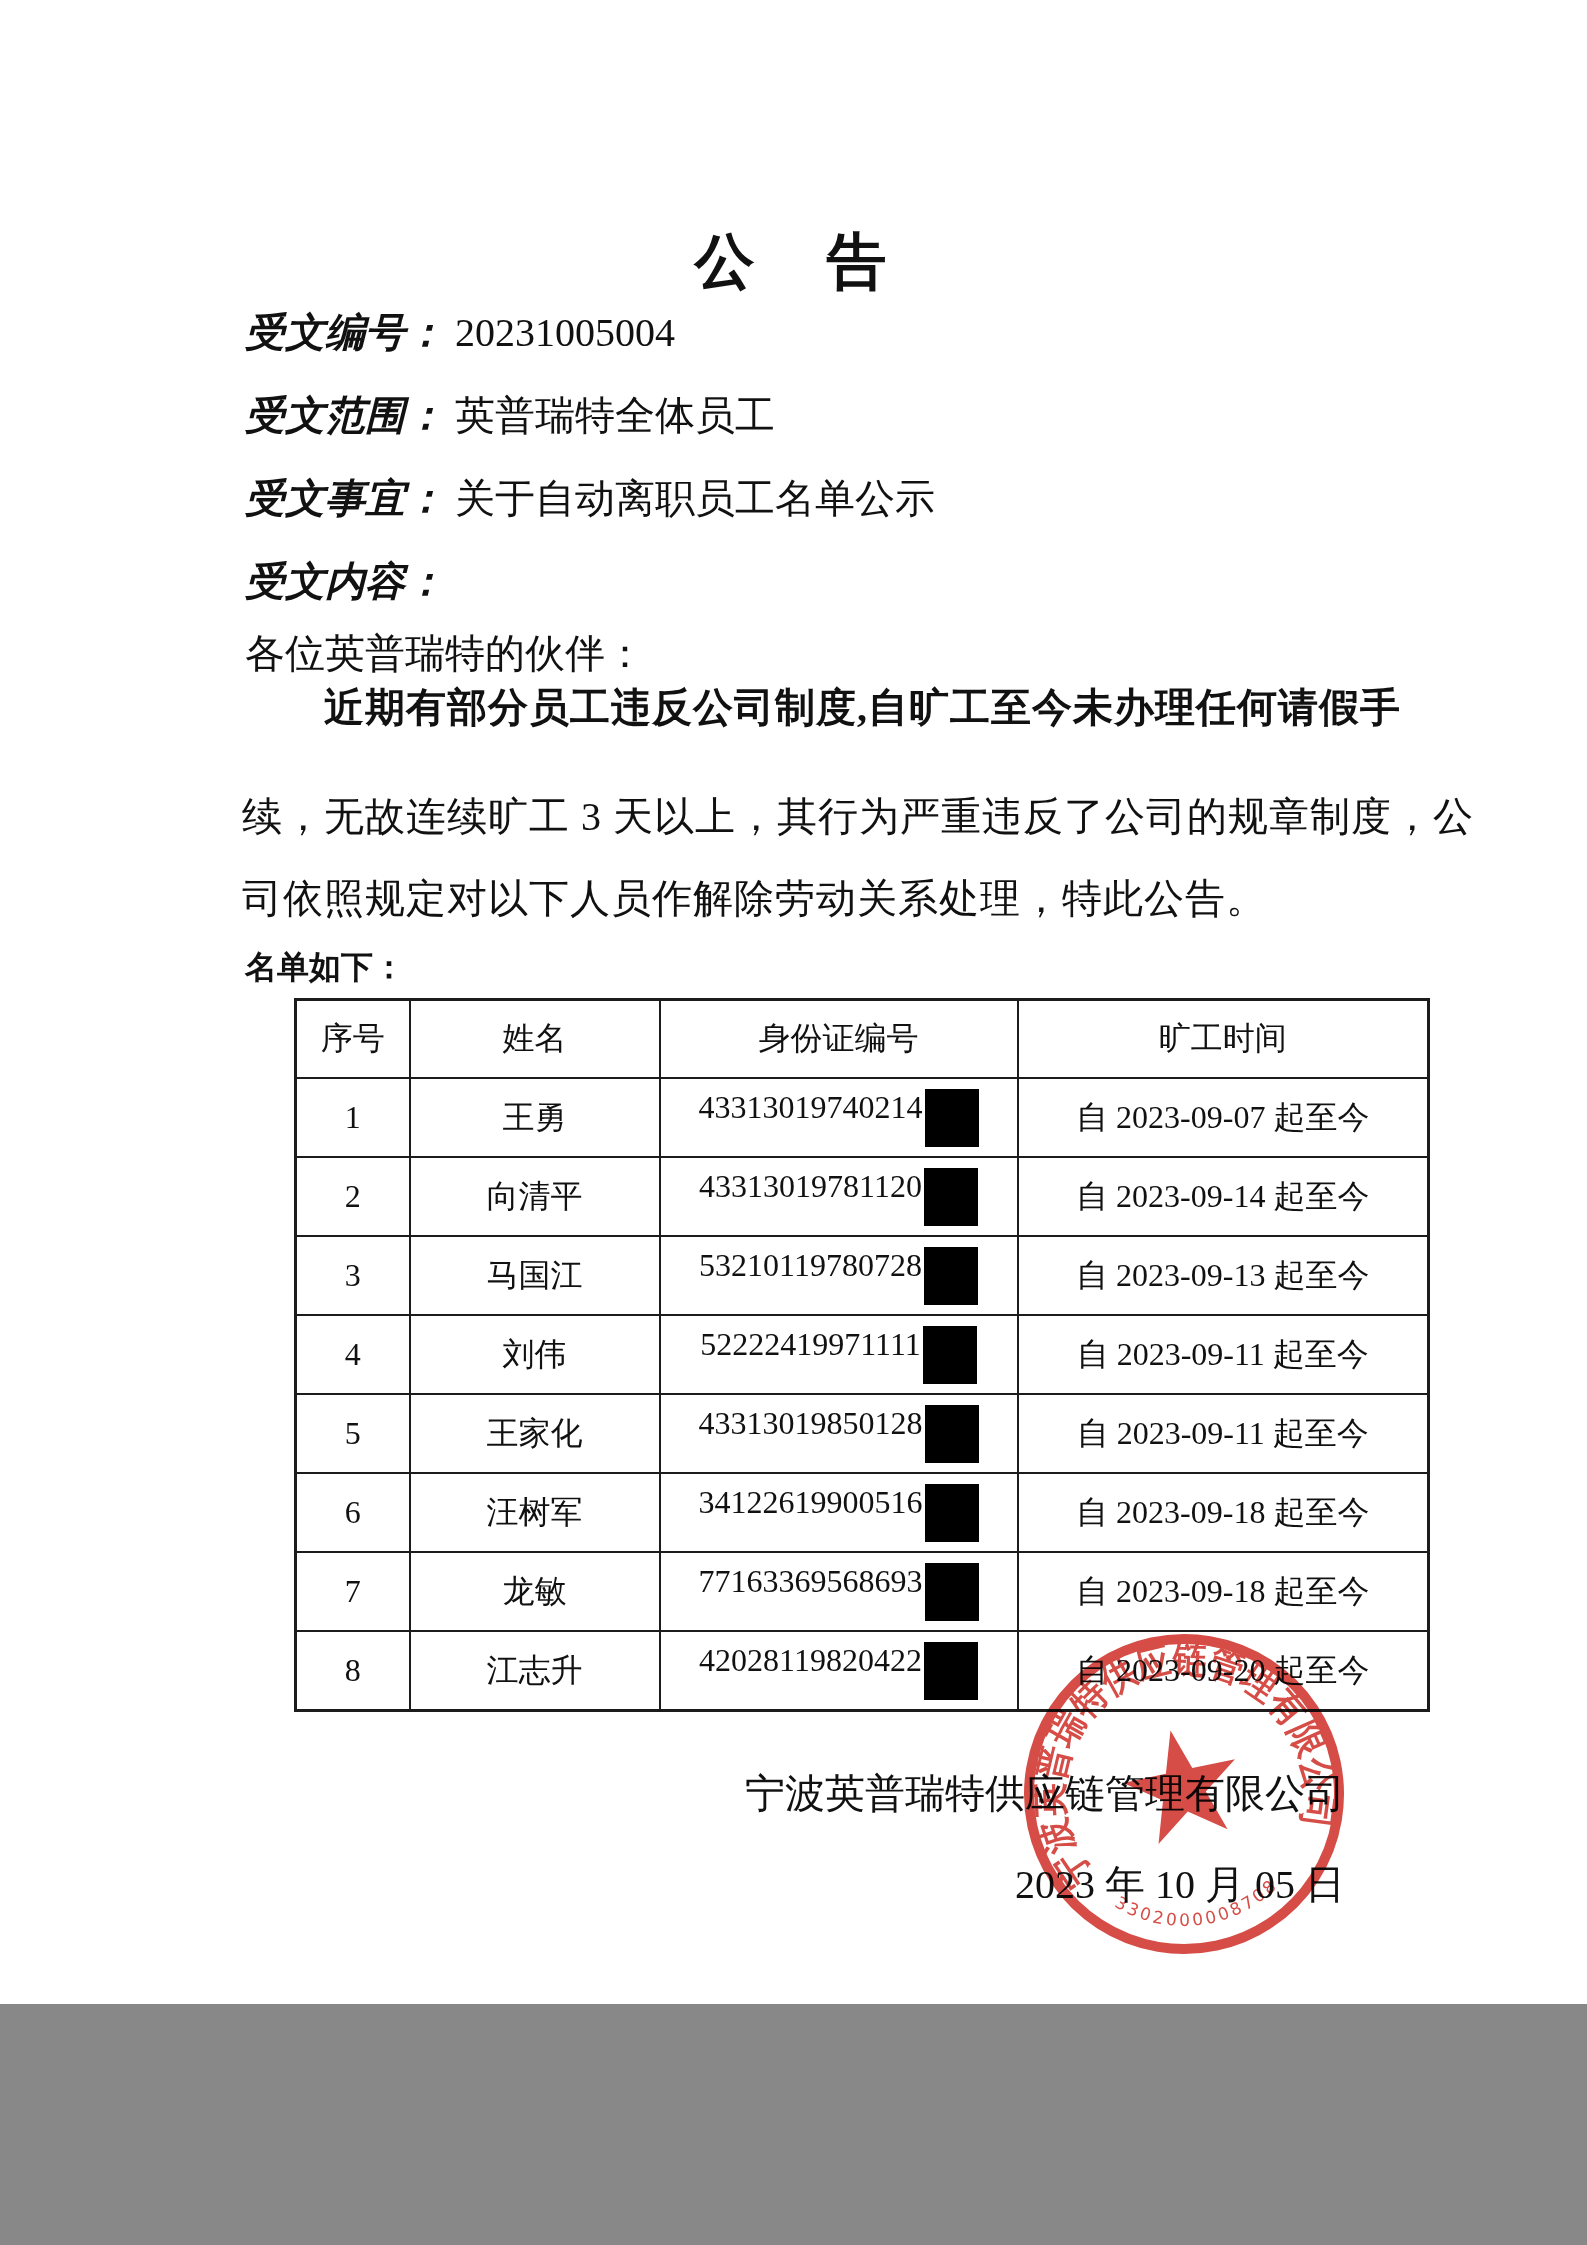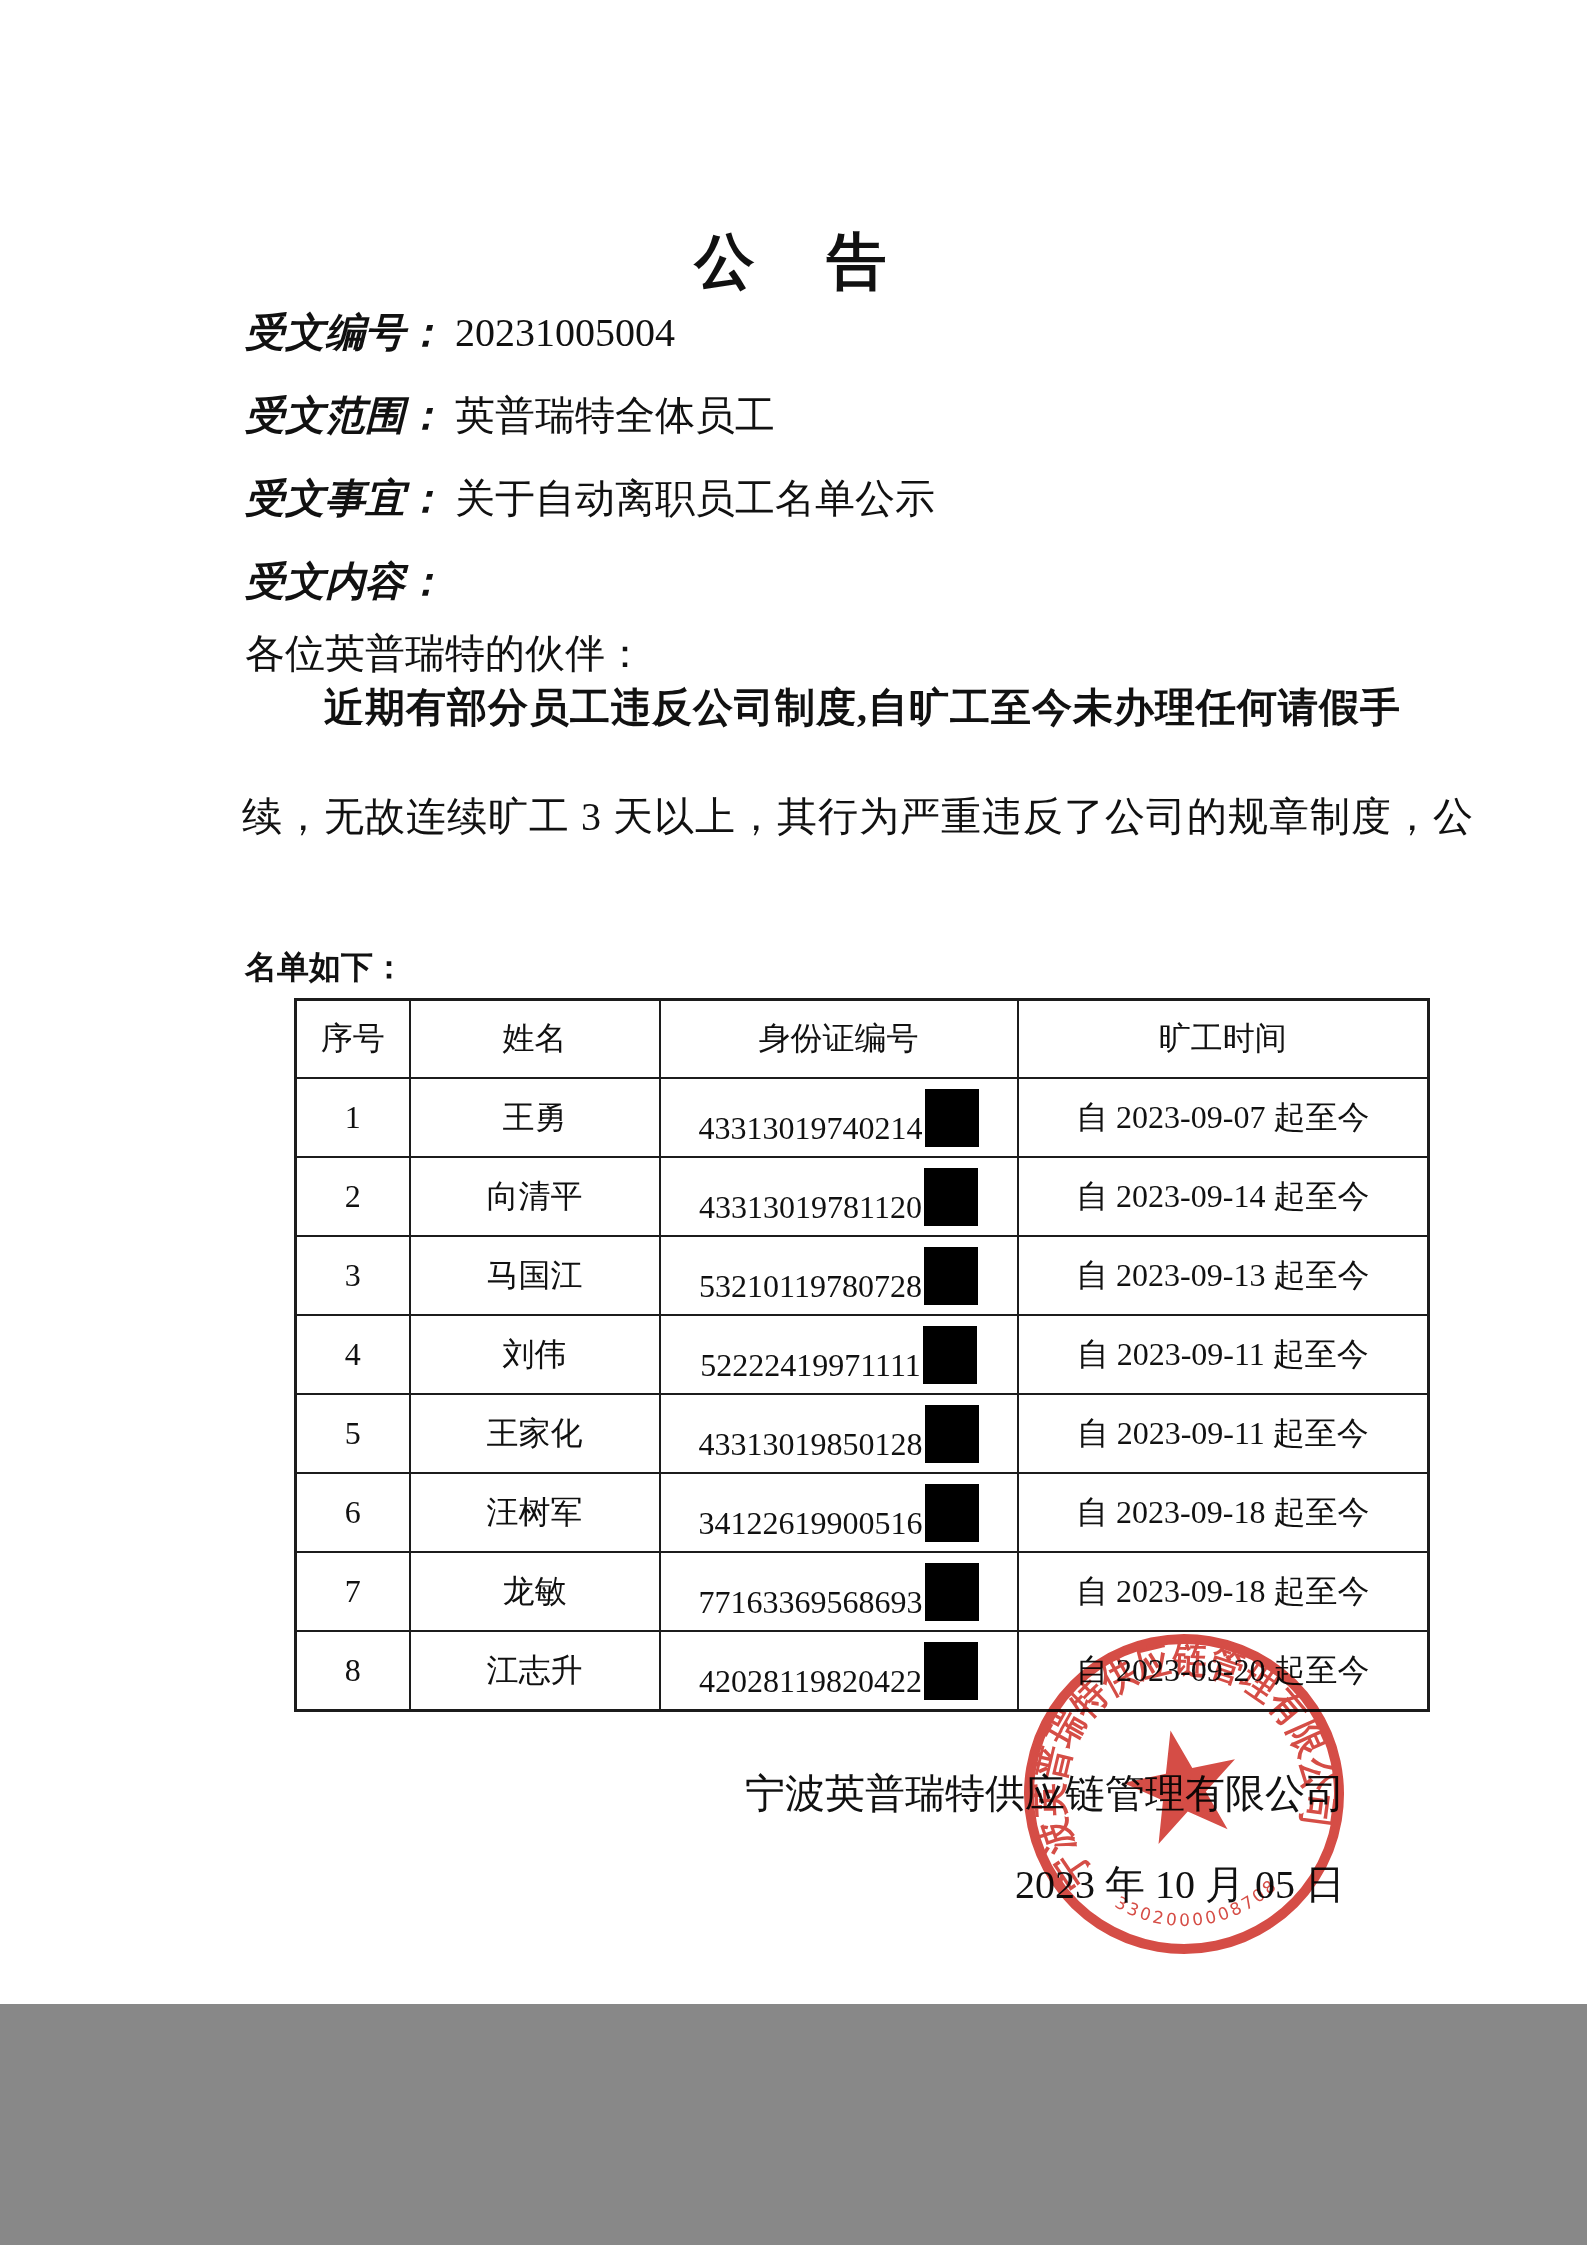--- a/index.html
+++ b/index.html
@@ -47,21 +47,21 @@
     border:2px solid #1c1c1c;
     text-align:center;
     vertical-align:middle;
     font-weight:normal;
     padding:0;
     height:77px;
     overflow:visible;
   }
   table.roster tr.hdr th{height:76px;}
   table.roster{border:3px solid #1c1c1c;}
-  .idcell{display:flex;align-items:flex-end;justify-content:center;}
+  .idcell{display:flex;align-items:flex-start;justify-content:center;}
   .redact{
     display:inline-block;width:54px;height:58px;
     background:#000;margin-left:2px;flex:0 0 auto;
   }
   .sig-company{
     position:absolute;left:245px;top:1766px;width:1100px;
     text-align:right;font-size:40px;white-space:nowrap;
   }
   .sig-date{
     position:absolute;left:245px;top:1857px;width:1100px;
@@ -94,20 +94,21 @@
     <span class="lbl">受文范围：</span><span class="val">英普瑞特全体员工</span>
   </div>
   <div class="meta-row meta-3">
     <span class="lbl">受文内容：</span><span class="val"></span>
   </div>
 
   <div class="salutation">各位英普瑞特的伙伴：</div>
 
   <div class="bodyline line-0">近期有部分员工违反公司制度,自旷工至今未办理任何请假手</div>
   <div class="bodyline line-1">续，无故连续旷工 3 天以上，其行为严重违反了公司的规章制度，公</div>
+  <div class="bodyline line-2">司依照规定对以下人员作解除劳动关系处理，特此公告。</div>
 
   <div class="list-intro">名单如下：</div>
 
   <table class="roster">
     <colgroup>
         <col class="c0">
         <col class="c1">
         <col class="c2">
         <col class="c3">
       </colgroup>

